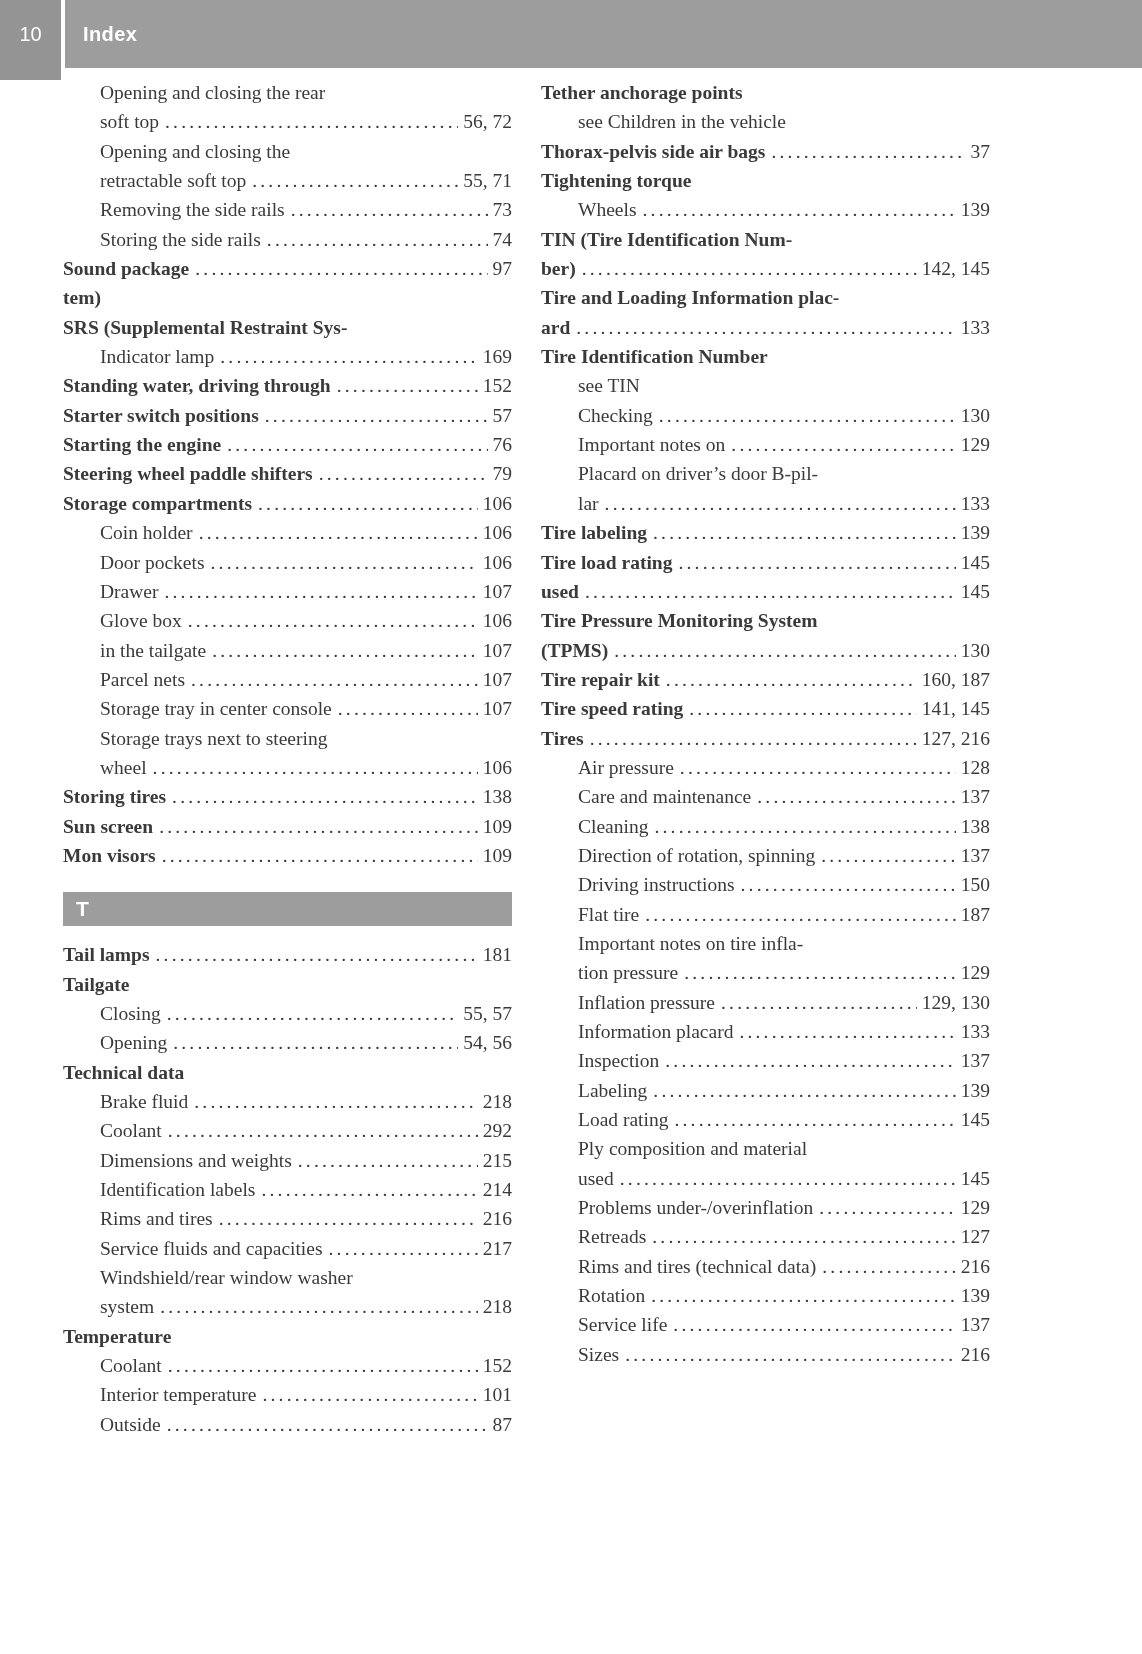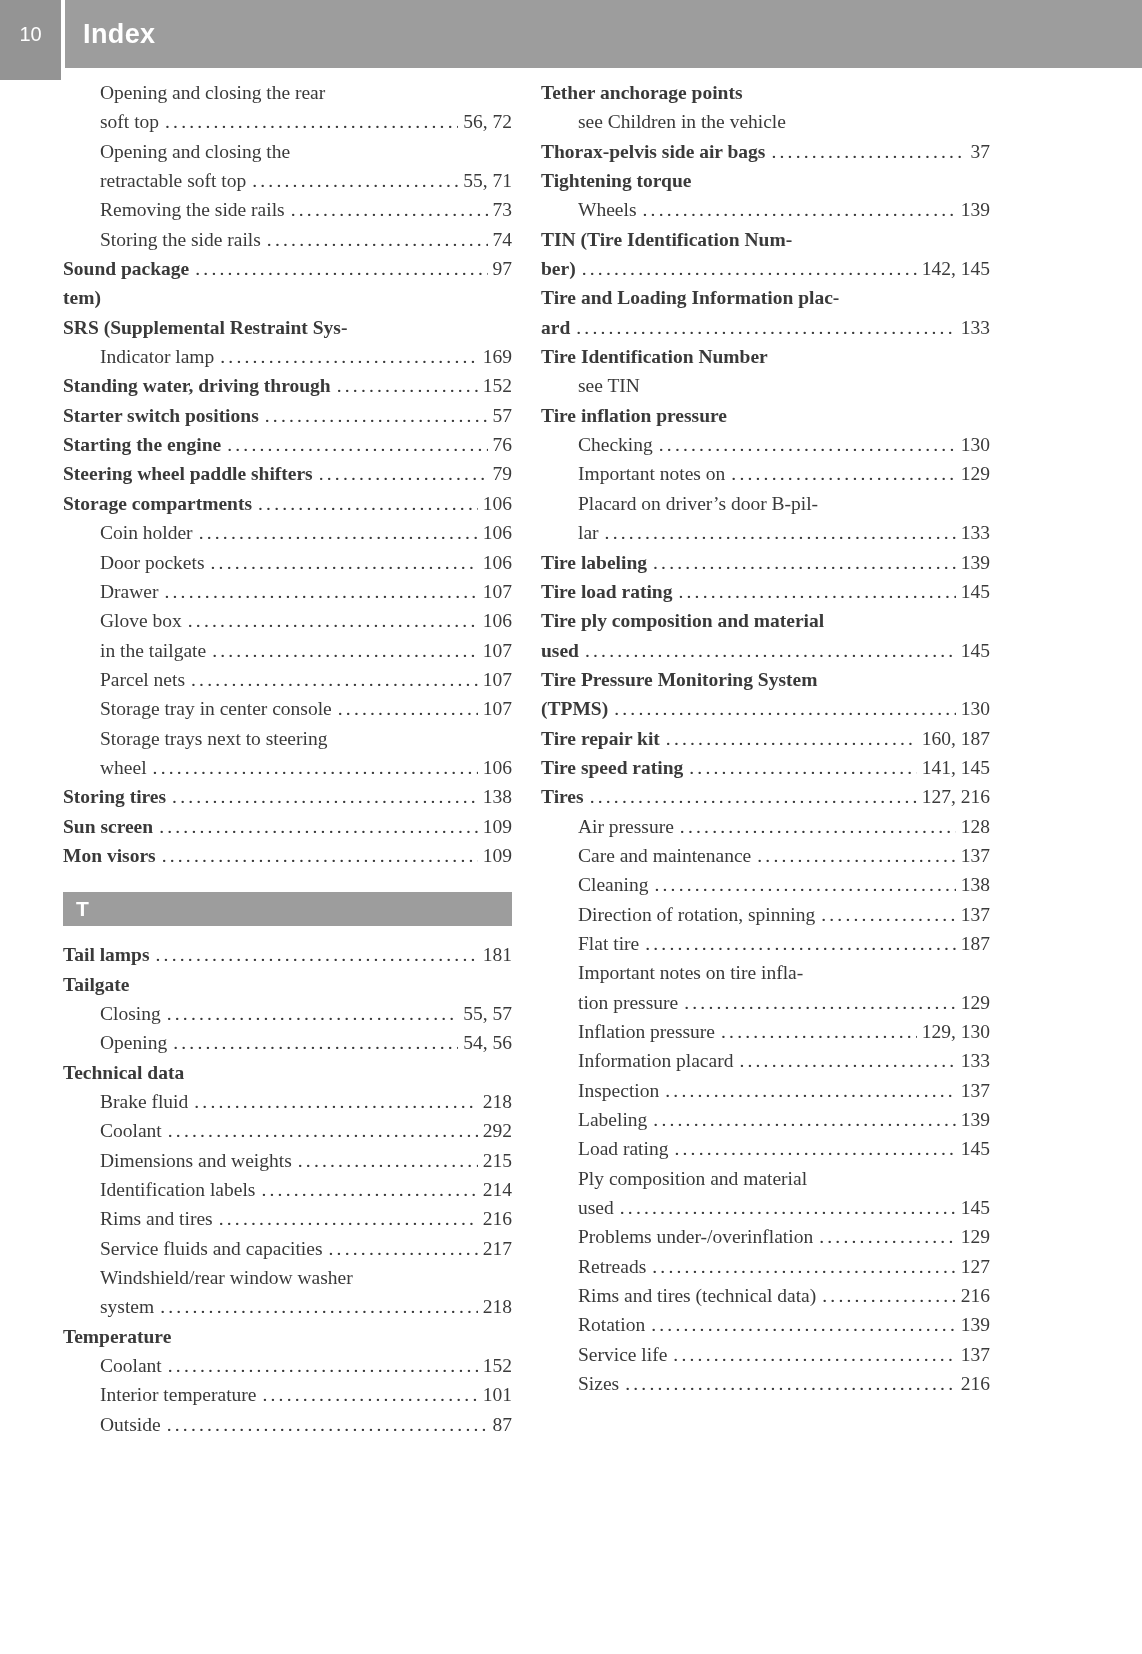--- a/index.html
+++ b/index.html
@@ -39,21 +39,21 @@
   }
   .header-divider{
     width:4px;
     height:92px;
     background:var(--white);
   }
   .page-title{
     margin:0 0 0 18px;
     color:var(--white);
     font-family:"Liberation Sans","DejaVu Sans",sans-serif;
-    font-size:27px;
+    font-size:20px;
     font-weight:bold;
     letter-spacing:0.4px;
     text-align:right;
   }
   
   .index-body{
     display:flex;
     gap:29px;
     padding:10px 0 0 63px;
   }
@@ -443,25 +443,20 @@
       <div class="entry bold">
         <div class="line">
           <span class="txt">Tire Identification Number</span>
         </div>
       </div>
       <div class="entry ind">
         <div class="line">
           <span class="txt">see TIN</span>
         </div>
       </div>
-      <div class="entry bold">
-        <div class="line">
-          <span class="txt">Tire inflation pressure</span>
-        </div>
-      </div>
       <div class="entry ind">
         <div class="line">
           <span class="txt">Checking</span>
           <span class="leader"></span>
           <span class="pg">130</span>
         </div>
       </div>
       <div class="entry ind">
         <div class="line">
           <span class="txt">Important notes on</span>
@@ -488,23 +483,20 @@
       </div>
       <div class="entry bold">
         <div class="line">
           <span class="txt">Tire load rating</span>
           <span class="leader"></span>
           <span class="pg">145</span>
         </div>
       </div>
       <div class="entry bold">
         <div class="line">
-          <span class="txt">Tire ply composition and material</span>
-        </div>
-        <div class="line">
           <span class="txt">used</span>
           <span class="leader"></span>
           <span class="pg">145</span>
         </div>
       </div>
       <div class="entry bold">
         <div class="line">
           <span class="txt">Tire Pressure Monitoring System</span>
         </div>
         <div class="line">
@@ -553,20 +545,27 @@
           <span class="txt">Cleaning</span>
           <span class="leader"></span>
           <span class="pg">138</span>
         </div>
       </div>
       <div class="entry ind">
         <div class="line">
           <span class="txt">Direction of rotation, spinning</span>
           <span class="leader"></span>
           <span class="pg">137</span>
+        </div>
+      </div>
+      <div class="entry ind">
+        <div class="line">
+          <span class="txt">Driving instructions</span>
+          <span class="leader"></span>
+          <span class="pg">150</span>
         </div>
       </div>
       <div class="entry ind">
         <div class="line">
           <span class="txt">Flat tire</span>
           <span class="leader"></span>
           <span class="pg">187</span>
         </div>
       </div>
       <div class="entry ind">

